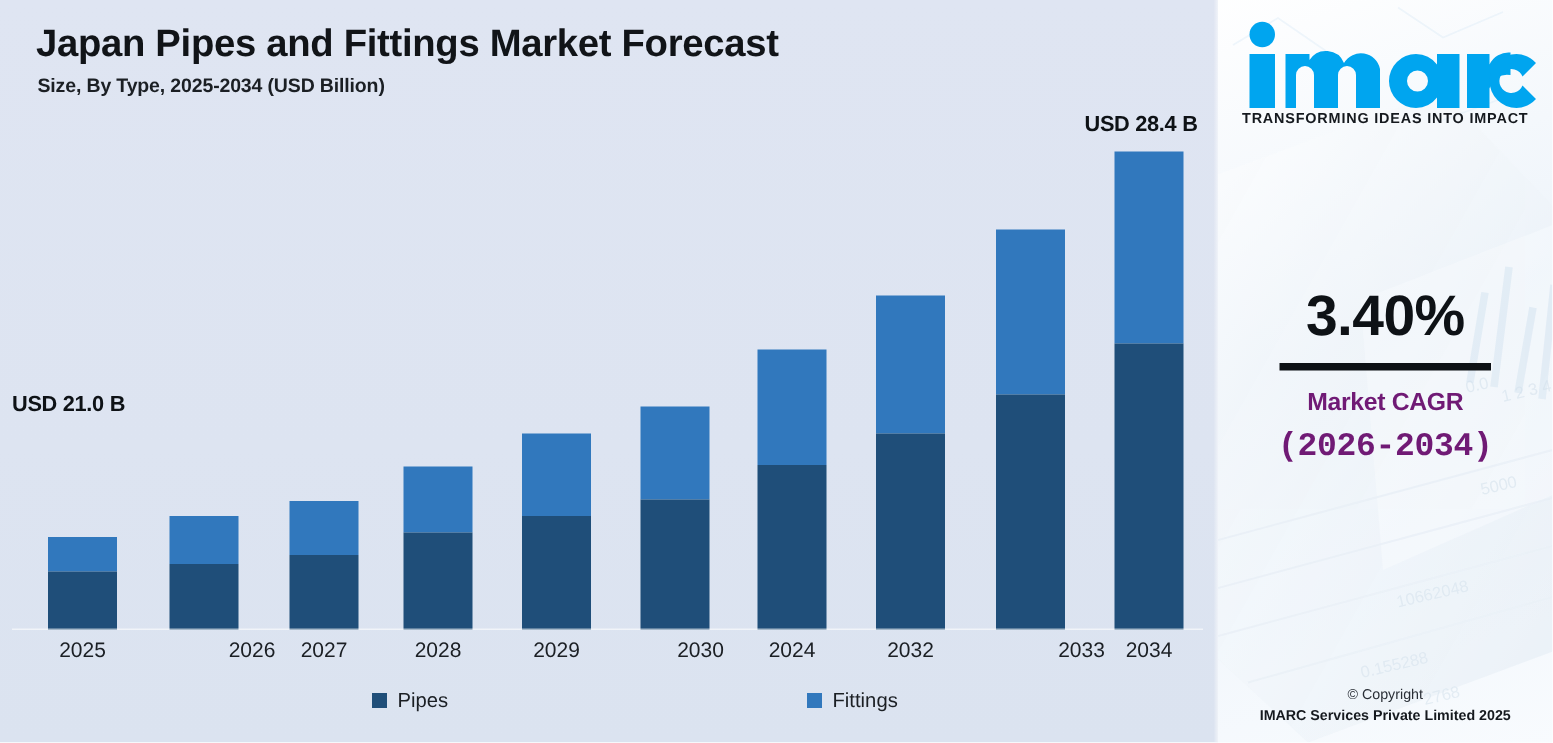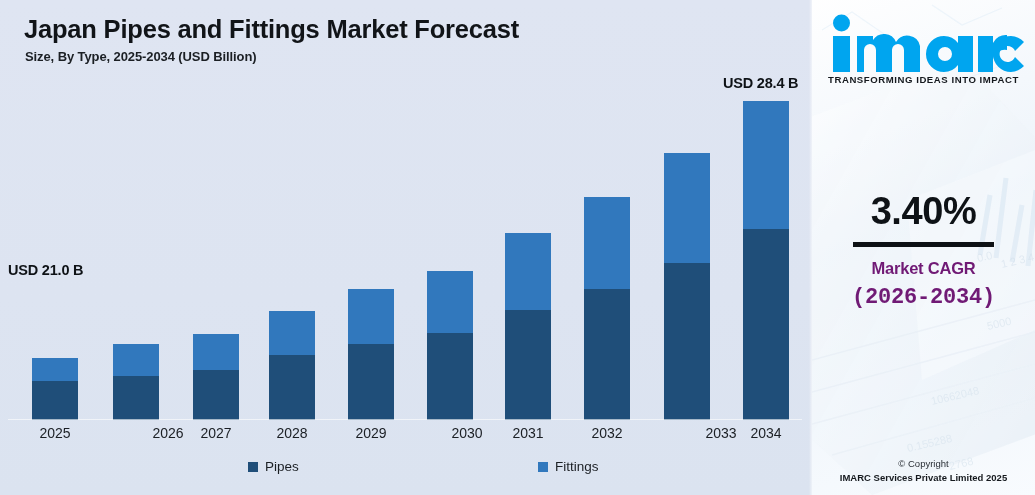--- a/index.html
+++ b/index.html
@@ -225,21 +225,21 @@
 
     <div class="value-label right">USD 28.4 B</div>
 
     <div class="xaxis" id="xaxis-layer">
         <div class="xtick" style="left: 55px;">2025</div>
         <div class="xtick" style="left: 136px; margin-left: 32px;">2026</div>
         <div class="xtick" style="left: 216px;">2027</div>
         <div class="xtick" style="left: 292px;">2028</div>
         <div class="xtick" style="left: 371px;">2029</div>
         <div class="xtick" style="left: 450px; margin-left: 17px;">2030</div>
-        <div class="xtick" style="left: 528px;">2031</div>
+        <div class="xtick" style="left: 528px;">2024</div>
         <div class="xtick" style="left: 607px;">2032</div>
         <div class="xtick" style="left: 721px;">2033</div>
         <div class="xtick" style="left: 766px;">2034</div>
       </div>
 
     <div class="legend">
       <div class="legend-item pipes">
         <span class="swatch dark"></span>
         <span>Pipes</span>
       </div>

